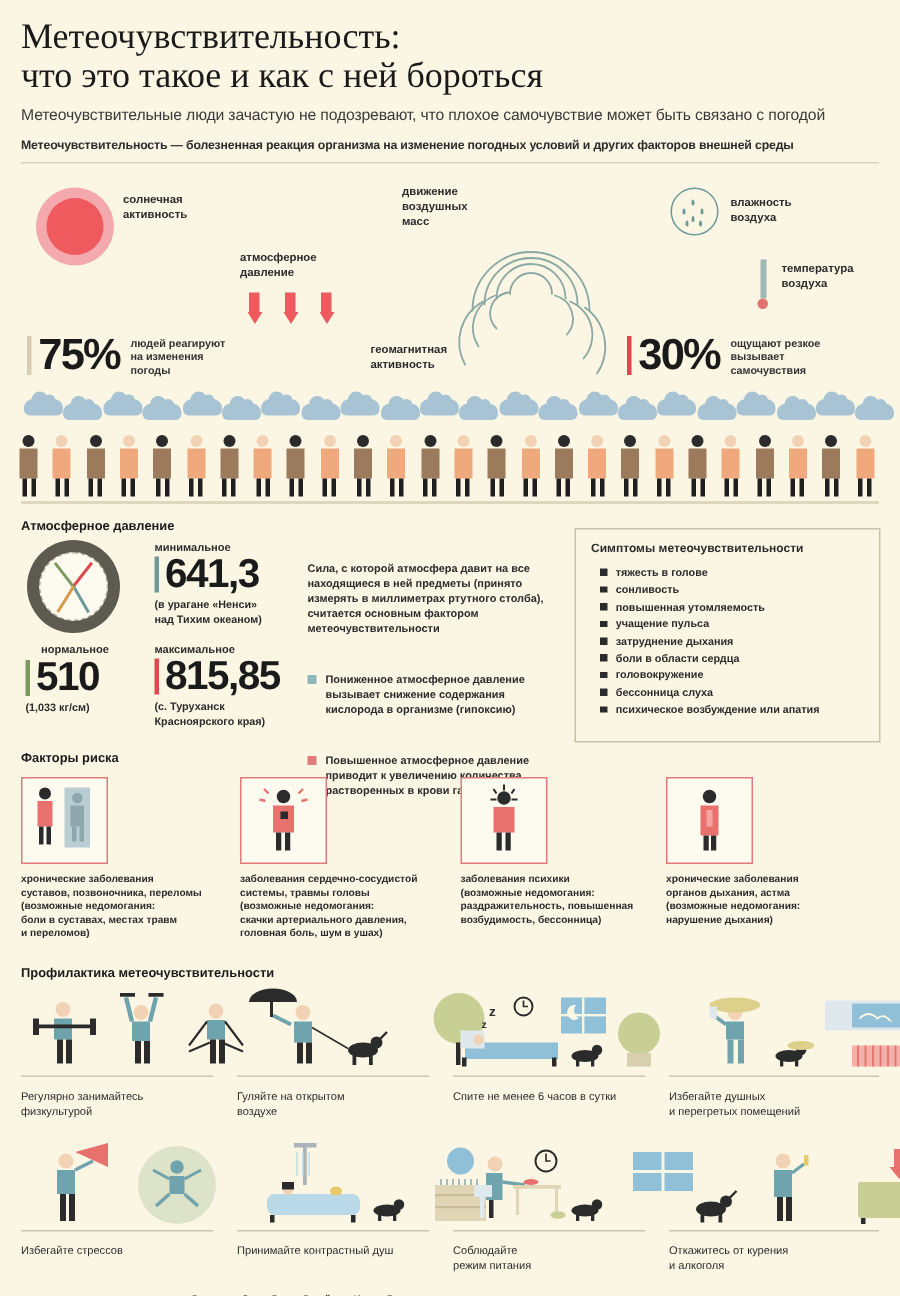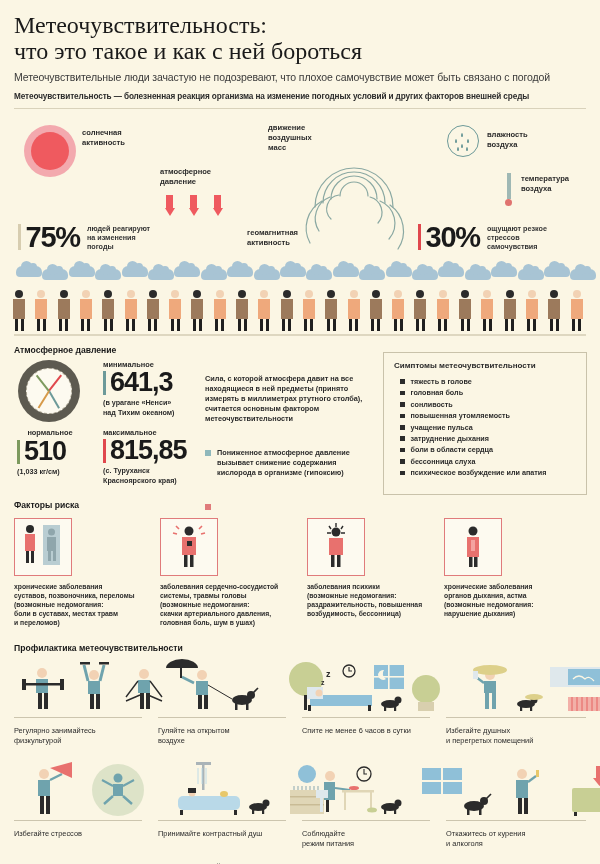--- a/index.html
+++ b/index.html
@@ -246,21 +246,21 @@
         <div>на изменения</div>
         <div>погоды</div>
       </div>
     </div>
 
     <div class="stat" style="left:418px; top:112px;">
       <div class="bar" style="background:#e0484d;"></div>
       <div class="num">30%</div>
       <div class="desc">
         <div>ощущают резкое</div>
-        <div>стрессов</div>
+        <div>вызывает</div>
         <div>самочувствия</div>
       </div>
     </div>
   </div>
 
   <div class="crowd">
     <div id="clouds">
         <div class="cloud" style="left: 16px; top: 4px;"></div>
         <div class="cloud" style="left: 42.4px; top: 7px;"></div>
         <div class="cloud" style="left: 68.8px; top: 4px;"></div>
@@ -556,53 +556,58 @@
     <div class="bullet-row">
       <div class="bullet-sq" style="background:#8fb8bb;"></div>
       <p>
         <span>Пониженное атмосферное давление</span><br>
         <span>вызывает снижение содержания</span><br>
         <span>кислорода в организме (гипоксию)</span>
       </p>
     </div>
     <div class="bullet-row">
       <div class="bullet-sq" style="background:#e07b7b;"></div>
+      <p>
+        <span>Повышенное атмосферное давление</span><br>
+        <span>приводит к увеличению количества</span><br>
+        <span>растворенных в крови газов воздуха</span>
+      </p>
     </div>
   </div>
 
   <div class="symptoms">
     <h4>Симптомы метеочувствительности</h4>
     <ul id="symptom-list">
         <li>
           <span class="sq"></span>
           <span>тяжесть в голове</span>
-        </li>
-        <li>
-          <span class="sq"></span>
-          <span>головная боль</span>
         </li>
         <li>
           <span class="sq"></span>
           <span>сонливость</span>
         </li>
         <li>
           <span class="sq"></span>
           <span>повышенная утомляемость</span>
         </li>
         <li>
           <span class="sq"></span>
           <span>учащение пульса</span>
         </li>
         <li>
           <span class="sq"></span>
           <span>затруднение дыхания</span>
         </li>
         <li>
           <span class="sq"></span>
           <span>боли в области сердца</span>
+        </li>
+        <li>
+          <span class="sq"></span>
+          <span>головокружение</span>
         </li>
         <li>
           <span class="sq"></span>
           <span>бессонница слуха</span>
         </li>
         <li>
           <span class="sq"></span>
           <span>психическое возбуждение или апатия</span>
         </li>
       </ul>

